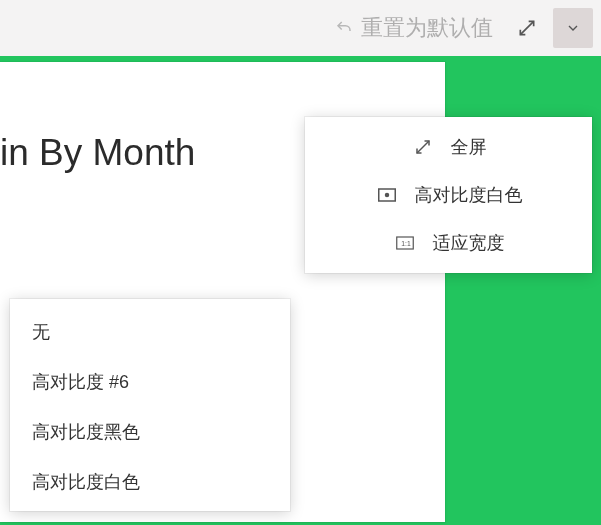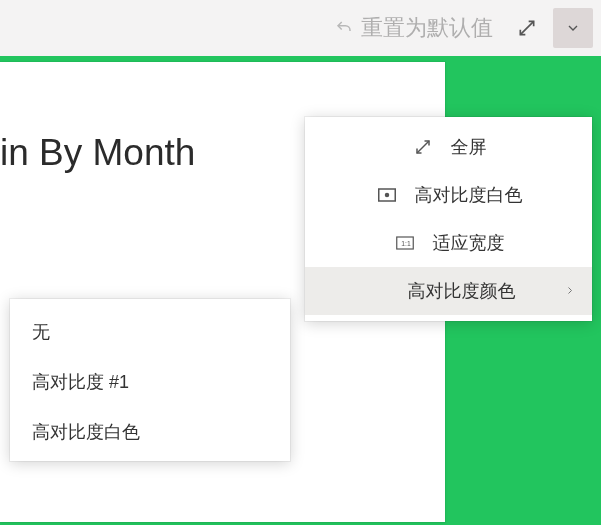--- a/index.html
+++ b/index.html
@@ -166,34 +166,29 @@
     </div>
     <div class="view-menu-item">
       <span class="mi-icon">
         <svg width="18" height="14" viewBox="0 0 24 18" fill="none" stroke="#555" stroke-width="1.6">
           <rect x="1" y="1" width="22" height="16"></rect>
           <text x="7" y="13" font-size="9" fill="#555" stroke="none">1:1</text>
         </svg>
       </span>
       <span>适应宽度</span>
     </div>
-    <div class="view-menu-item highlighted">
-      <span>高对比度颜色</span>
-      <span class="chevron-right">
-        <svg width="12" height="12" viewBox="0 0 24 24" fill="none" stroke="#777" stroke-width="2">
-          <path d="M9 6l6 6-6 6"></path>
-        </svg>
-      </span>
-    </div>
   </div>
 
   <div class="sub-menu">
     <div class="sub-menu-item">
       <span>无</span>
     </div>
     <div class="sub-menu-item">
-      <span>高对比度 #1</span>
+      <span>高对比度 #6</span>
+    </div>
+    <div class="sub-menu-item">
+      <span>高对比度黑色</span>
     </div>
     <div class="sub-menu-item">
       <span>高对比度白色</span>
     </div>
   </div>
 </div>
 
 </body></html>

